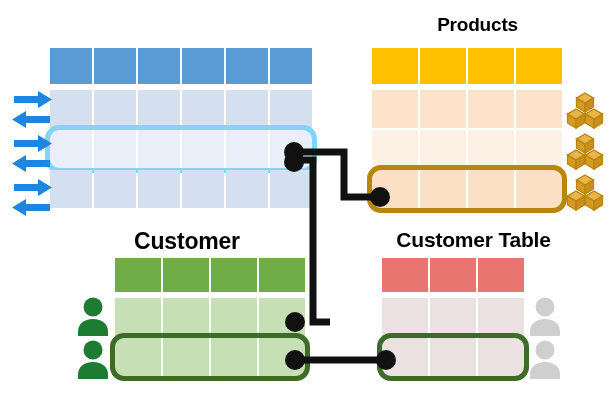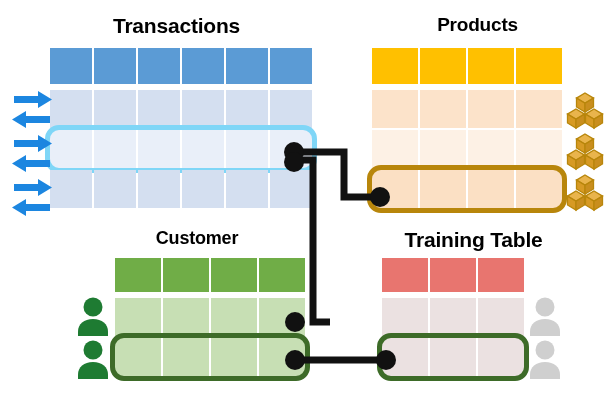--- a/index.html
+++ b/index.html
@@ -35,24 +35,23 @@
   .icon-col{position:absolute;display:flex;flex-direction:column;}
   .svg-icon{display:block;}
 
   #connectors{position:absolute;left:0;top:0;width:610px;height:403px;}
 </style>
 </head>
 <body>
 
 <div id="stage">
 
-  <div class="table-title" style="left: 59px; top: 14px; width: 235px; font-size: 21px;">Transactions</div>
   <div class="table-title" style="left: 395px; top: 14px; width: 165px; font-size: 19px;">Products</div>
-  <div class="table-title" style="left: 102px; top: 228px; width: 190px; font-size: 18px;">Customer</div>
-  <div class="table-title" style="left: 366px; top: 228px; width: 215px; font-size: 21px;">Training Table</div>
+  <div class="table-title" style="left: 92px; top: 228px; width: 190px; font-size: 23px;">Customer</div>
+  <div class="table-title" style="left: 366px; top: 228px; width: 215px; font-size: 21px;">Customer Table</div>
 
   <div id="tables-layer">
       <div class="grid" style="left: 50px; top: 48px; width: 262px;">
         <div class="grid-row" style="left: 0px; top: 0px; width: 262px; height: 36px; gap: 2px;">
           <div class="cell" style="width: 42px; background: rgb(91, 155, 213);"></div>
           <div class="cell" style="width: 42px; background: rgb(91, 155, 213);"></div>
           <div class="cell" style="width: 42px; background: rgb(91, 155, 213);"></div>
           <div class="cell" style="width: 42px; background: rgb(91, 155, 213);"></div>
           <div class="cell" style="width: 42px; background: rgb(91, 155, 213);"></div>
           <div class="cell" style="width: 42px; background: rgb(91, 155, 213);"></div>

